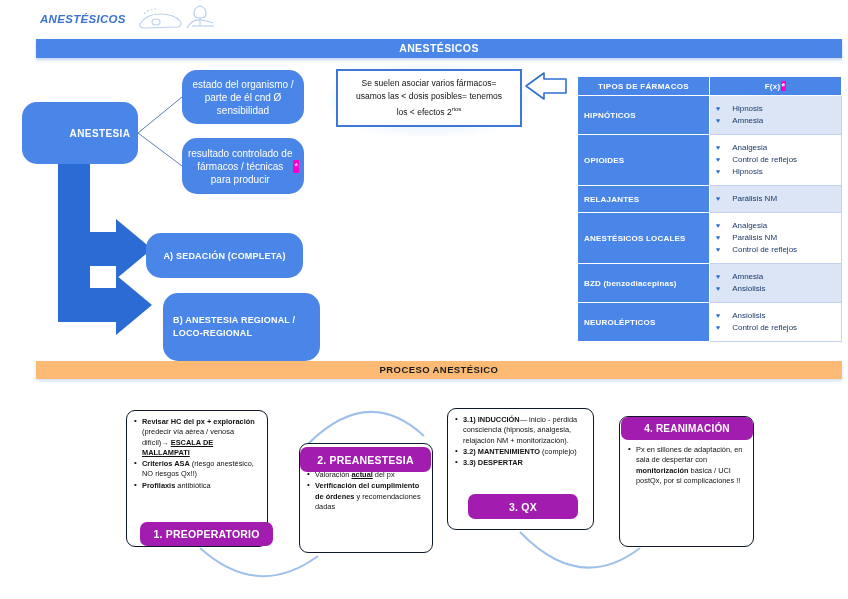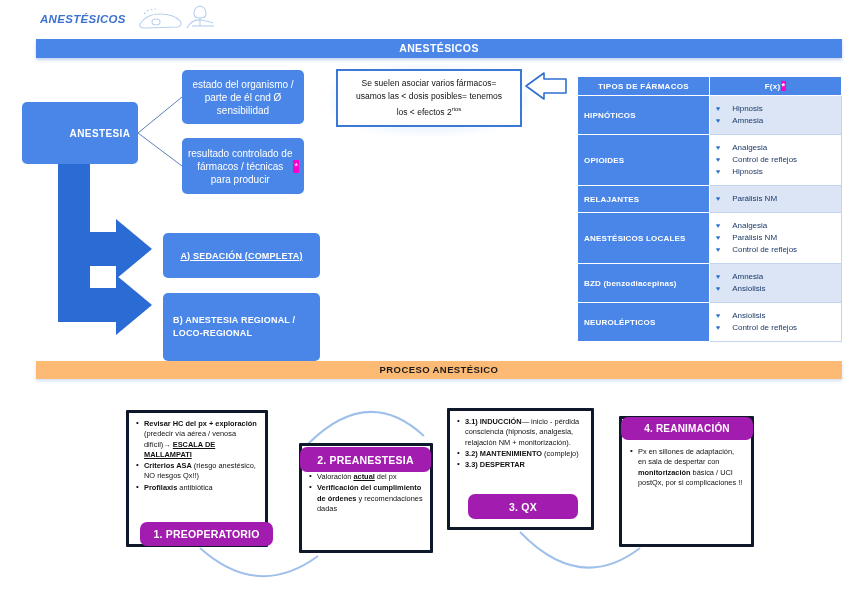--- a/index.html
+++ b/index.html
@@ -61,42 +61,42 @@
     background: #fdba74;
     color: #1a1a1a;
     font-size: 9.5px;
     box-shadow: 0 2px 3px rgba(170,195,235,.5);
   }
 
   
   .bluebox {
     background: #4a86e8;
     color: #ffffff;
-    border-radius: 5px;
+    border-radius: 15px;
     box-sizing: border-box;
     display: flex;
     align-items: center;
     justify-content: center;
     text-align: center;
   }
   #box-anestesia {
     left: 22px; top: 102px; width: 116px; height: 62px;
     font-size: 10px; font-weight: bold; letter-spacing: .4px; padding-left: 40px;
   }
   #box-estado {
     left: 182px; top: 70px; width: 122px; height: 54px;
     font-size: 10px; line-height: 13px; padding: 0 5px;
   }
   #box-resultado {
     left: 182px; top: 138px; width: 122px; height: 56px;
     font-size: 10px; line-height: 13px; padding: 0 5px;
   }
   #box-sedacion {
-    left: 163px; top: 233px; width: 157px; height: 45px;
-    font-size: 9px; font-weight: bold; letter-spacing: .2px; text-decoration: underline;
+    left: 146px; top: 233px; width: 157px; height: 45px;
+    font-size: 9px; font-weight: bold; letter-spacing: .2px;
   }
   #box-regional {
     left: 163px; top: 293px; width: 157px; height: 68px;
     font-size: 9px; font-weight: bold; letter-spacing: .2px;
     justify-content: flex-start; text-align: left; padding: 0 10px;
     line-height: 13px;
   }
   .pink-star {
     background: #ff00cc;
     color: #ffffff;
@@ -162,22 +162,22 @@
     display: flex; align-items: center;
     color: #1b3a6b;
     font-size: 8px;
     line-height: 12px;
     padding: 0 0 0 6px;
   }
   .fx-bullet { color: #2f6fd0; font-size: 7px; margin-right: 12px; }
 
   
   .procbox {
-    border: 3px solid #0f172a;
-    border-radius: 1px;
+    border: 1px solid #0f172a;
+    border-radius: 9px;
     background: #ffffff;
     box-sizing: border-box;
   }
   .proc-ul { list-style: none; margin: 0; padding: 0; }
   .proc-ul li {
     position: relative;
     padding-left: 8px;
     font-size: 7.4px;
     line-height: 10.3px;
     color: #111111;

